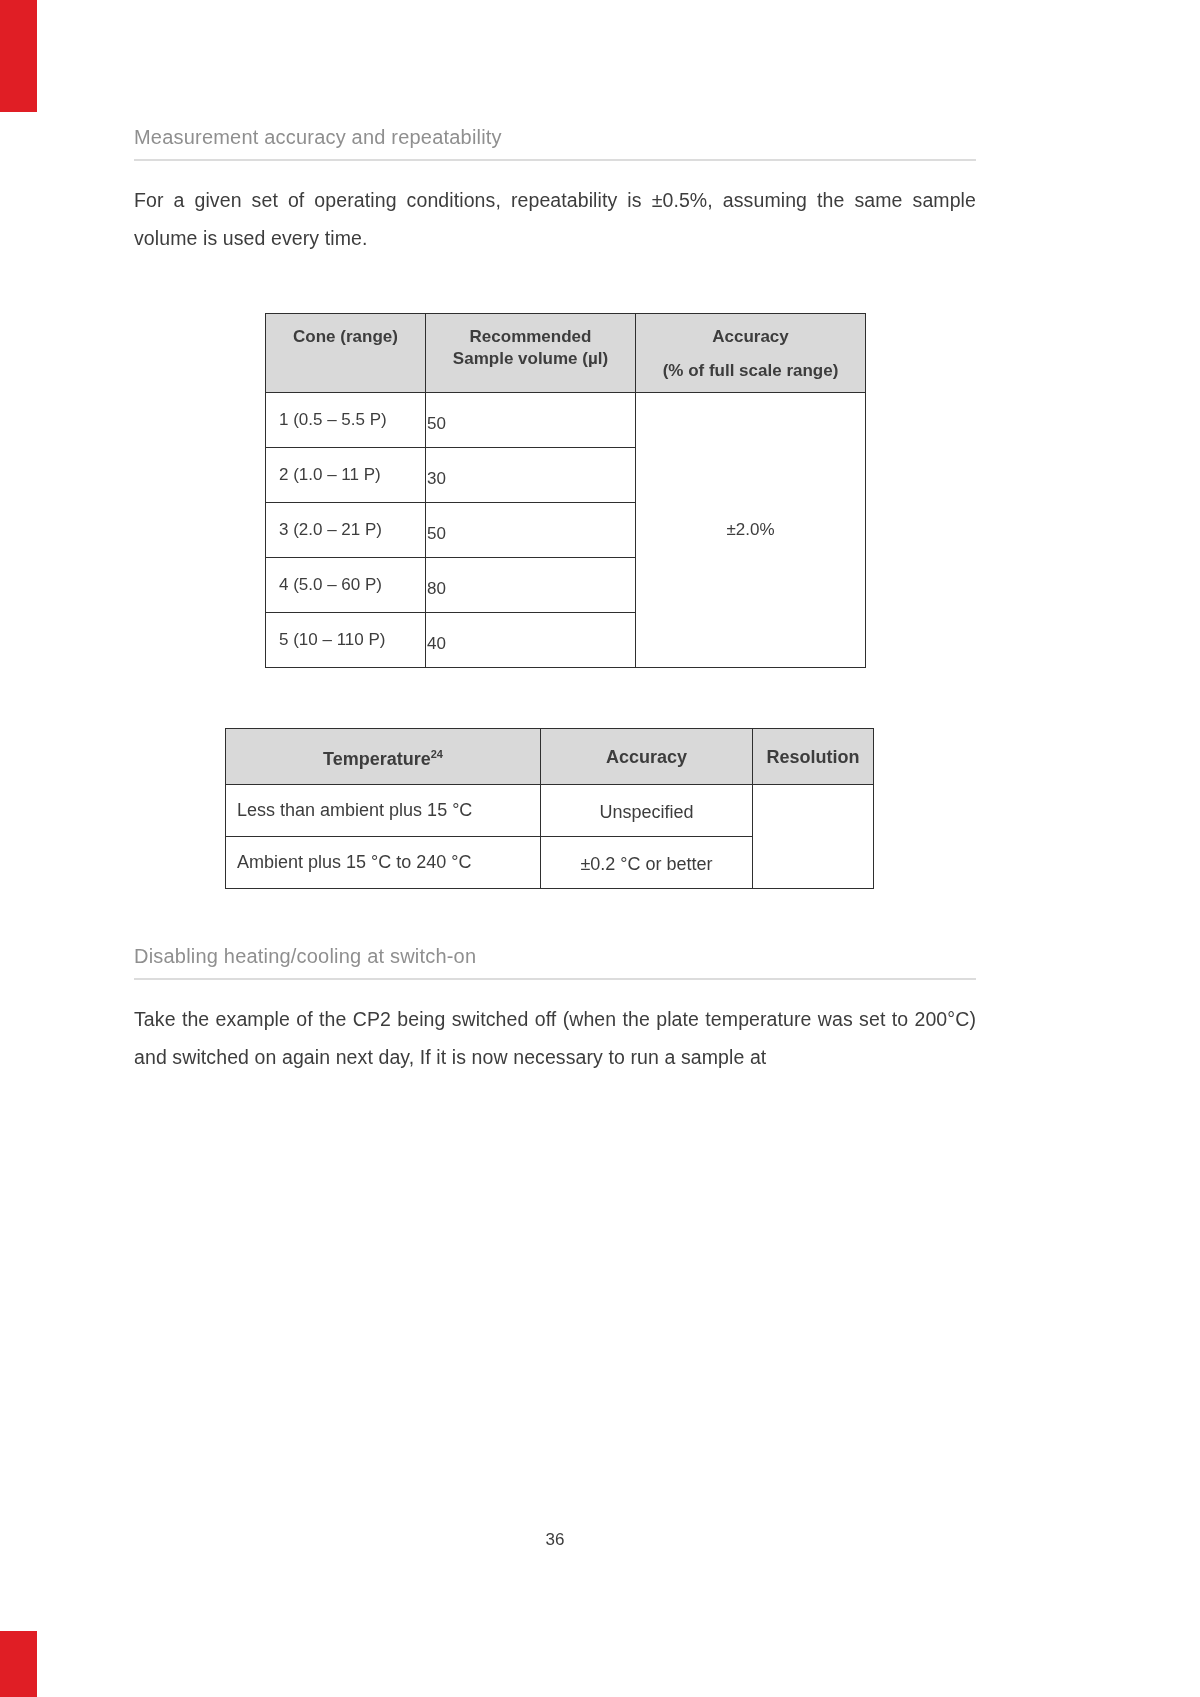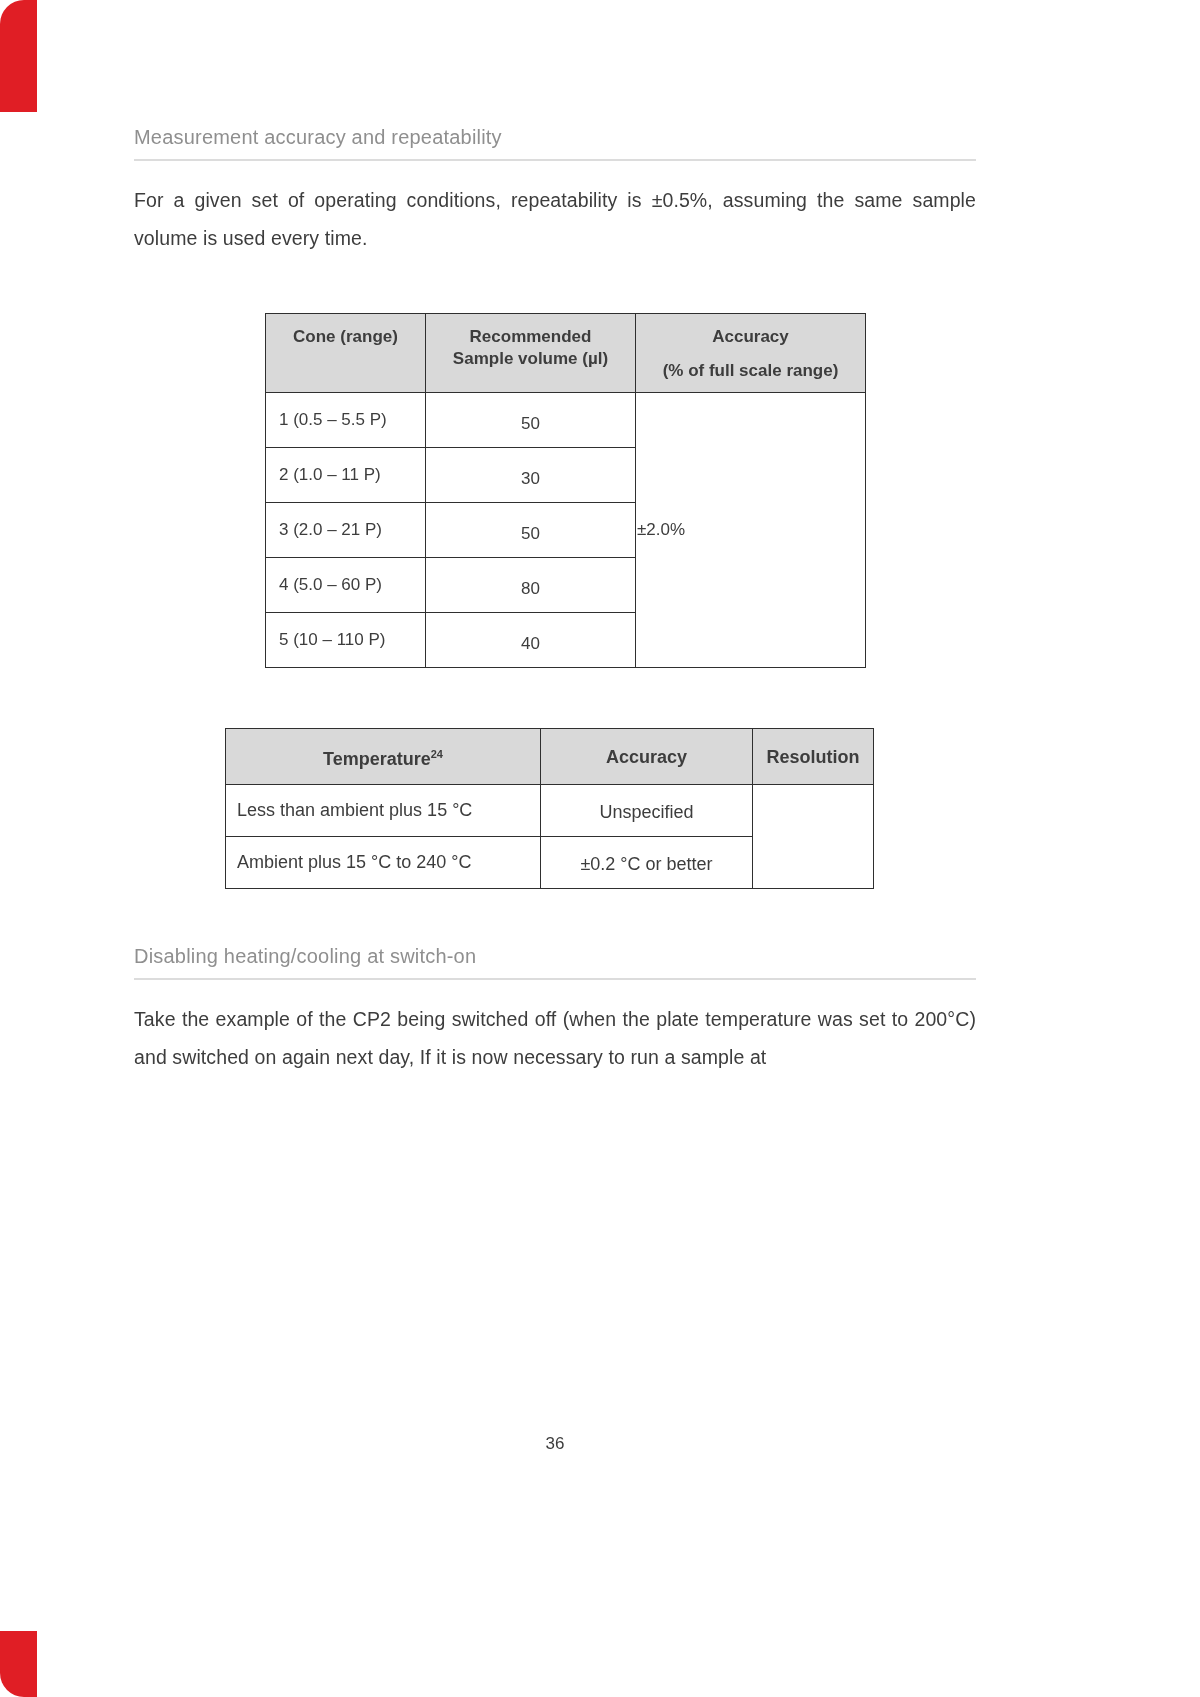--- a/index.html
+++ b/index.html
@@ -4,21 +4,20 @@
 <style>
   html, body { margin:0; padding:0; background:#ffffff; }
   .page {
     position:relative;
     width:1200px;
     height:1697px;
     background:#ffffff;
     font-family:"Liberation Sans", sans-serif;
     color: var(--text-color, #3d3d3d);
     overflow:hidden;
-    border-radius:24px;
   }
   .accent-bar {
     position:absolute;
     left:0;
     width:37px;
     background: var(--accent-red, #e01e25);
   }
   .accent-top { top:0; height:112px; }
   .accent-bottom { bottom:0; height:66px; }
 
@@ -67,22 +66,22 @@
     vertical-align:top;
     padding:12px 6px 10px 6px;
     line-height:22px;
   }
   table.cone td {
     font-size:17px;
     height:44px;
     vertical-align:middle;
   }
   td.cone-cell { padding-left:13px; text-align:left; }
-  td.vol-cell  { text-align:center; vertical-align:top; padding-top:9px; }
-  td.acc-cell  { font-size:17px; }
+  td.vol-cell  { vertical-align:top; padding-top:9px; }
+  td.acc-cell  { text-align:center; font-size:17px; }
   .th-block { display:block; }
   .th-gap { margin-top:12px; }
 
   
   table.temp {
     border-collapse:collapse;
     margin:60px 0 0 91px;
     table-layout:fixed;
   }
   table.temp th, table.temp td {
@@ -101,21 +100,21 @@
     height:46px;
     vertical-align:middle;
   }
   td.temp-cell { padding-left:11px; text-align:left; }
   td.tacc-cell { text-align:center; vertical-align:top; padding-top:4px; }
   td.res-cell  { text-align:center; }
   sup.temp-sup { font-size:11px; }
 
   .page-number {
     position:absolute;
-    top:1434px;
+    top:1530px;
     left:134px;
     width:842px;
     text-align:center;
     font-size:17px;
     color: var(--text-color, #3d3d3d);
   }
 </style>
 </head>
 <body>
 

